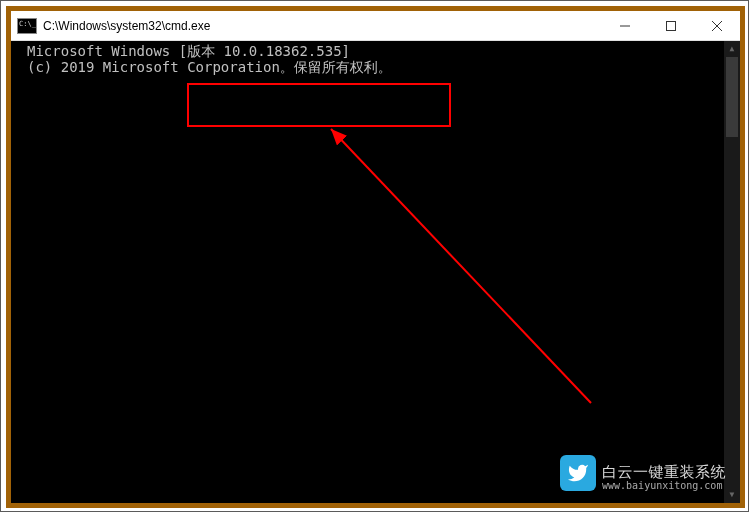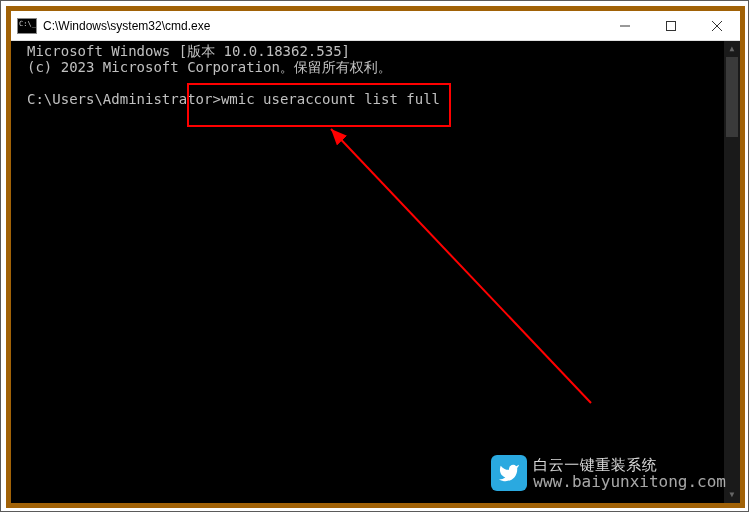--- a/index.html
+++ b/index.html
@@ -113,21 +113,21 @@
       color: #ffffff;
       line-height: 1.1;
     }
     .watermark-title {
       font-size: 15px;
       color: #ffffff;
       opacity: 0.85;
       letter-spacing: 0.5px;
     }
     .watermark-url {
-      font-size: 16px;
+      font-size: 10px;
       color: #ffffff;
       opacity: 0.65;
     }
     .scrollbar {
       position: absolute;
       right: 0;
       top: 0;
       bottom: 0;
       width: 16px;
       background: #1a1a1a;
@@ -176,23 +176,22 @@
         <svg viewBox="0 0 10 10">
             <line x1="0" y1="0" x2="10" y2="10" stroke="currentColor" stroke-width="1"></line>
             <line x1="10" y1="0" x2="0" y2="10" stroke="currentColor" stroke-width="1"></line>
           </svg>
       </div>
     </div>
   </div>
 
   <div class="terminal">
     <div class="terminal-line">Microsoft Windows [版本 10.0.18362.535]</div>
-    <div class="terminal-line">(c) 2023 Microsoft Corporation。保留所有权利。</div>
+    <div class="terminal-line">(c) 2019 Microsoft Corporation。保留所有权利。</div>
     <div class="terminal-line">&nbsp;</div>
-    <div class="terminal-line"><span>C:\Users\Administrator&gt;</span><span>wmic useraccount list full</span></div>
 
     <div class="scrollbar">
       <div class="scrollbar-arrow up">▲</div>
       <div class="scrollbar-thumb"></div>
       <div class="scrollbar-arrow down">▼</div>
     </div>
 
     <div id="hl-box" class="highlight-box" style="left: 176px; top: 42px; width: 264px; height: 44px;"></div>
 
     <svg id="arrow" class="arrow-svg" width="739" height="472" style="left:0;top:0;">

